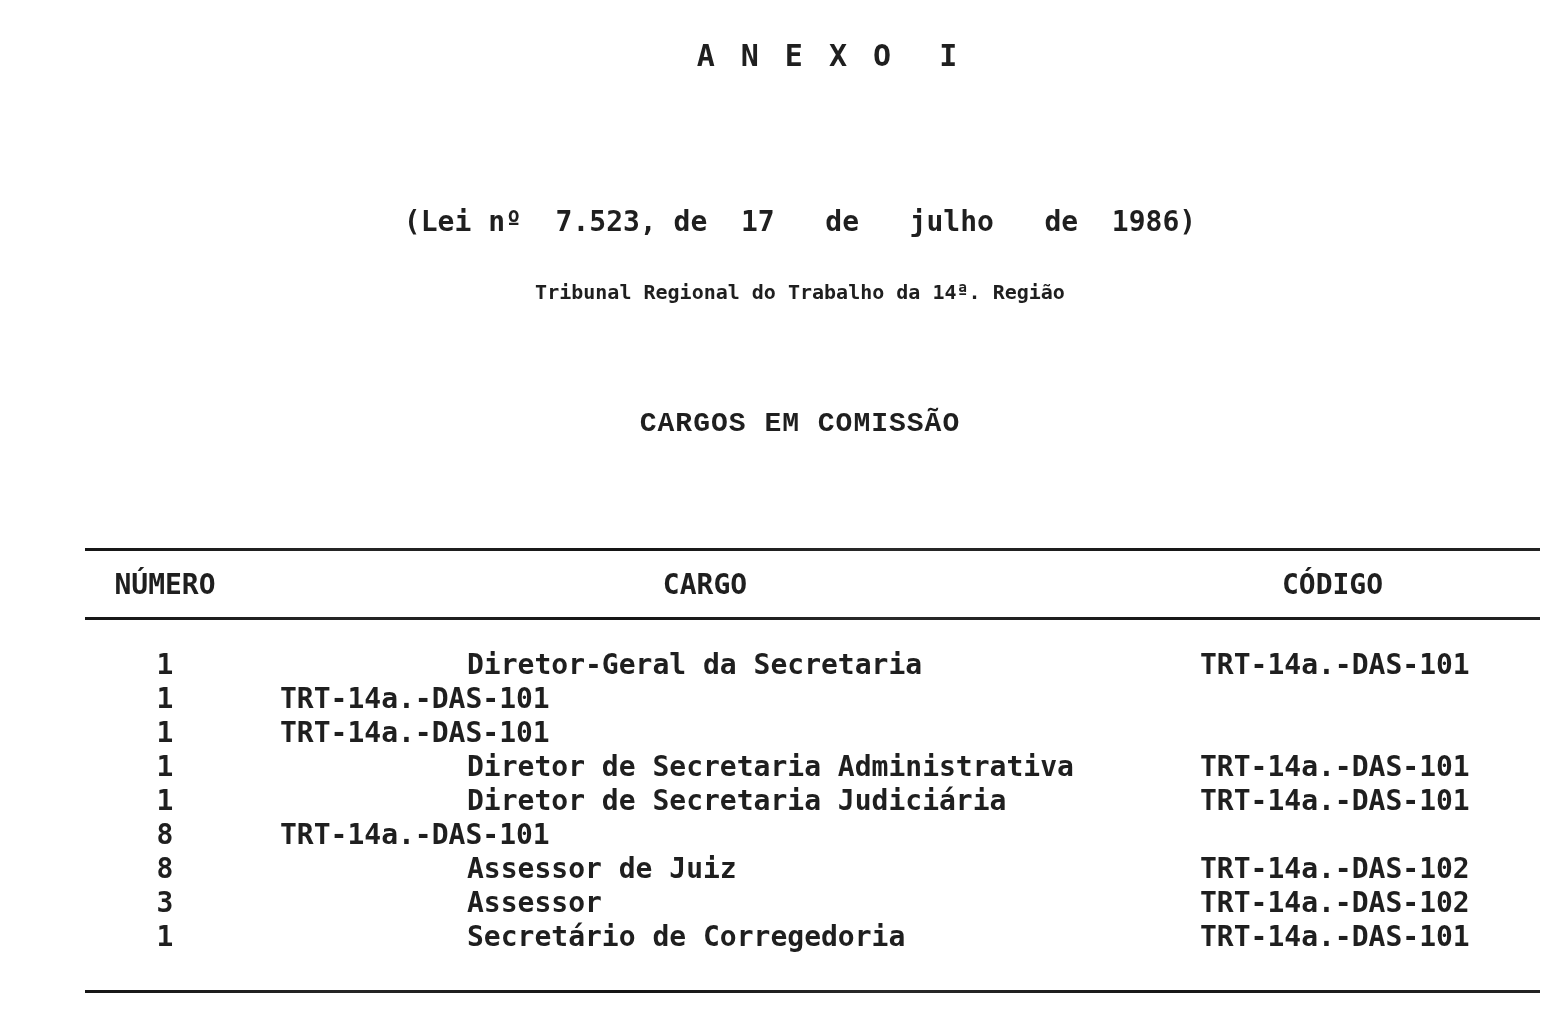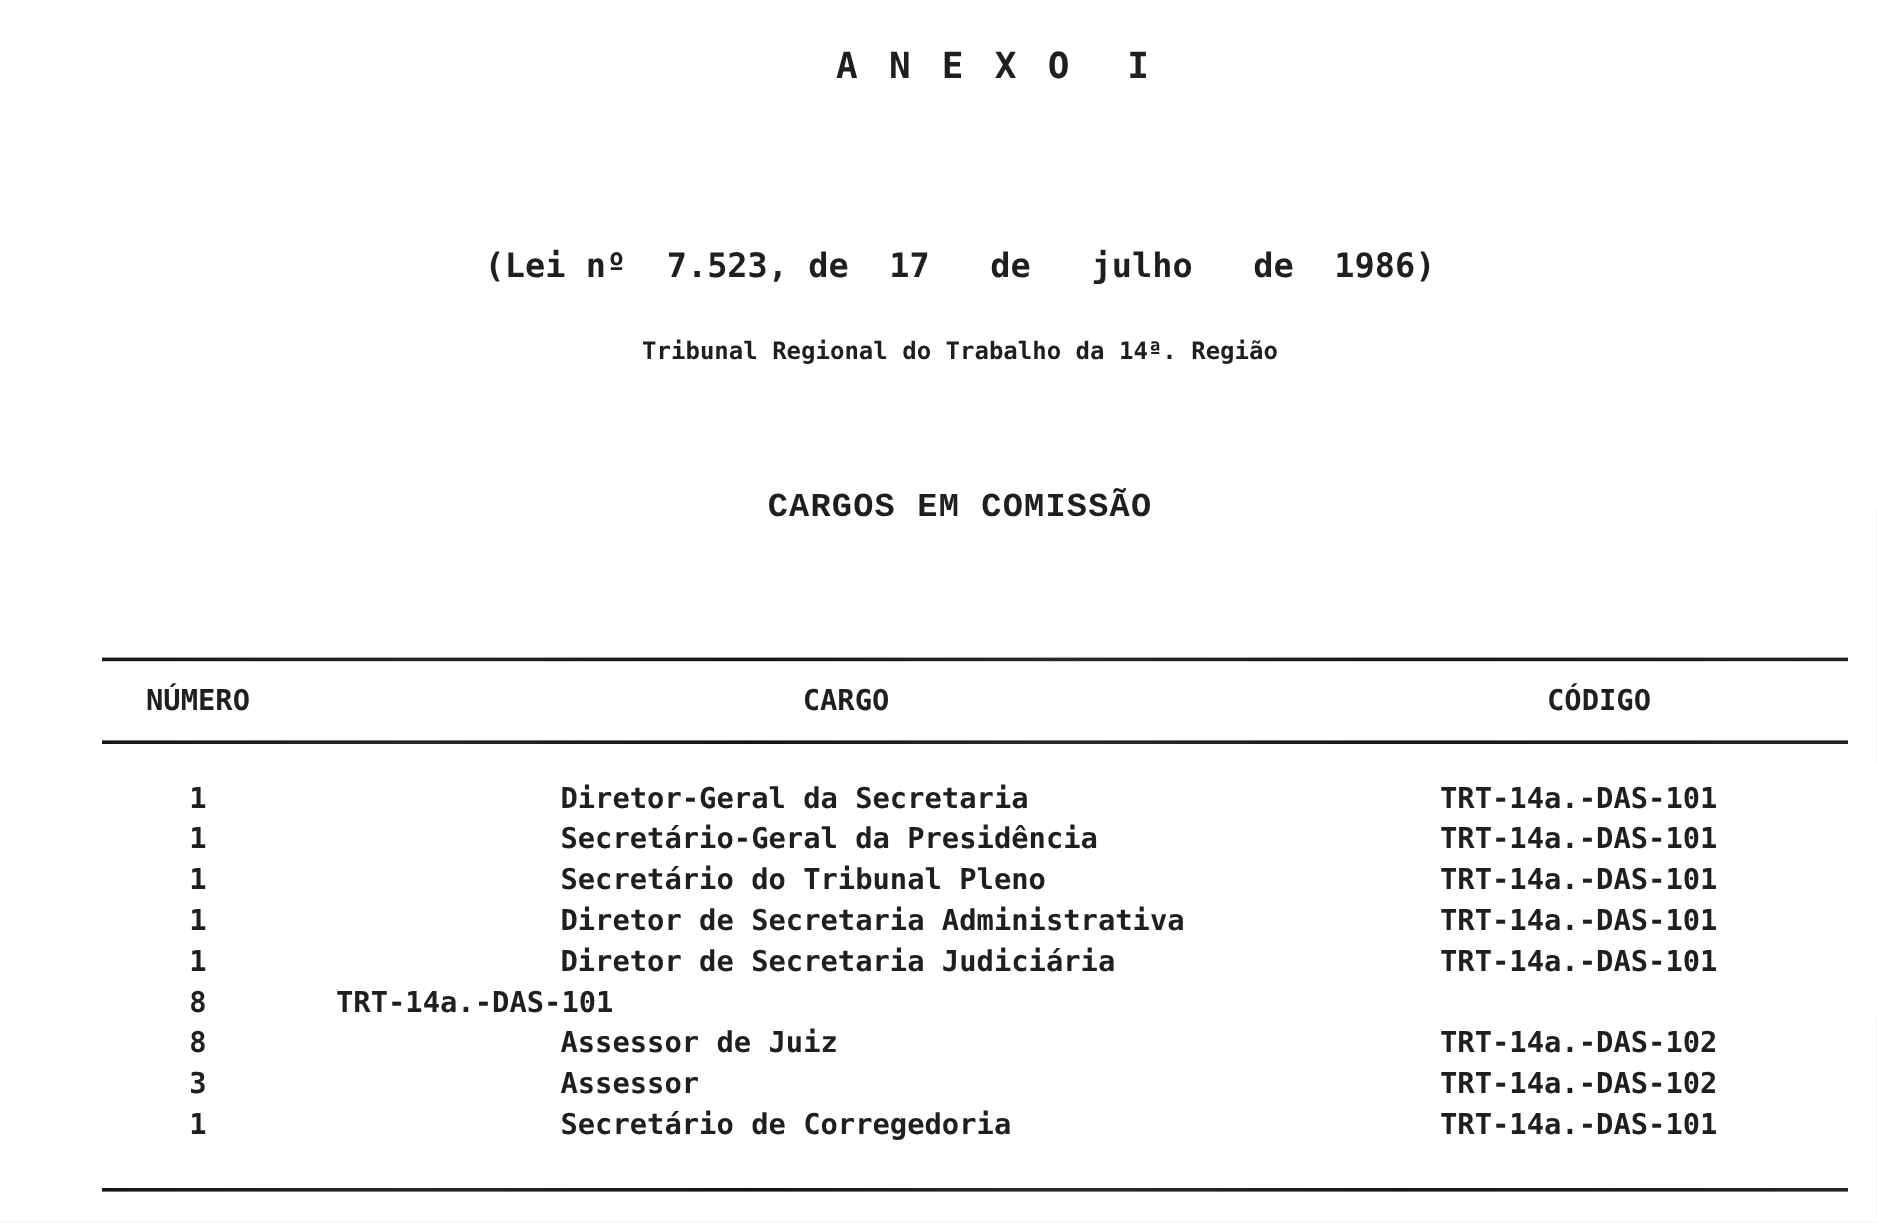--- a/index.html
+++ b/index.html
@@ -22,21 +22,21 @@
   }
   .doc-title   { top:38px;  font-size:30px; letter-spacing:4px;margin-left:29px; }
   .law-line    { top:205px; font-size:28px; }
   .court-line  { top:280px; font-size:20px; }
   .section-hd  { top:408px; font-size:28px; letter-spacing:1px;font-family:Liberation Mono, monospace; }
 
   .table-block {
     position:absolute;
     left:85px; top:548px;
     width:1455px;
-    font-size:24px;
+    font-size:28px;
   }
   .rule {
     height:3px;
     background:#1f1f1f;
     border:none; margin:0;
   }
   
   .rule.rough {
     background:linear-gradient(90deg,#161616 0%,#262626 18%,#141414 37%,#2a2a2a 55%,#171717 74%,#232323 100%);
   }
@@ -82,26 +82,24 @@
     <div class="rule rough"></div>
 
     <div class="body-rows">
       <div class="t-row">
         <div class="c-num">1</div>
         <div class="c-cargo">Diretor-Geral da Secretaria</div>
         <div class="c-codigo">TRT-14a.-DAS-101</div>
       </div>
       <div class="t-row">
         <div class="c-num">1</div>
-        <div class="c-cargo">Secretário-Geral da Presidência</div>
         <div class="c-codigo">TRT-14a.-DAS-101</div>
       </div>
       <div class="t-row">
         <div class="c-num">1</div>
-        <div class="c-cargo">Secretário do Tribunal Pleno</div>
         <div class="c-codigo">TRT-14a.-DAS-101</div>
       </div>
       <div class="t-row">
         <div class="c-num">1</div>
         <div class="c-cargo">Diretor de Secretaria Administrativa</div>
         <div class="c-codigo">TRT-14a.-DAS-101</div>
       </div>
       <div class="t-row">
         <div class="c-num">1</div>
         <div class="c-cargo">Diretor de Secretaria Judiciária</div>

